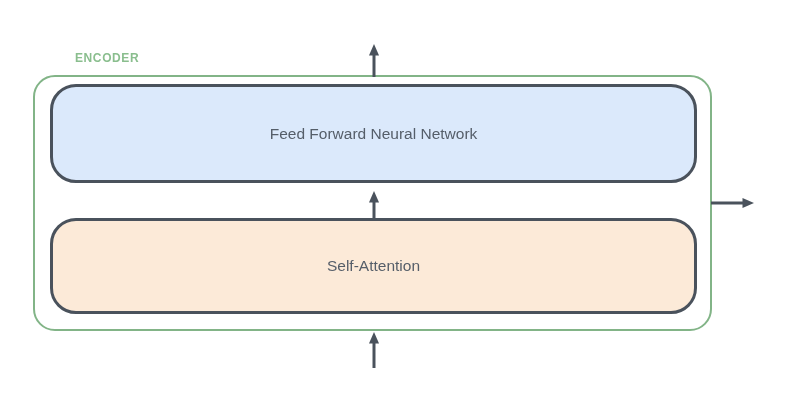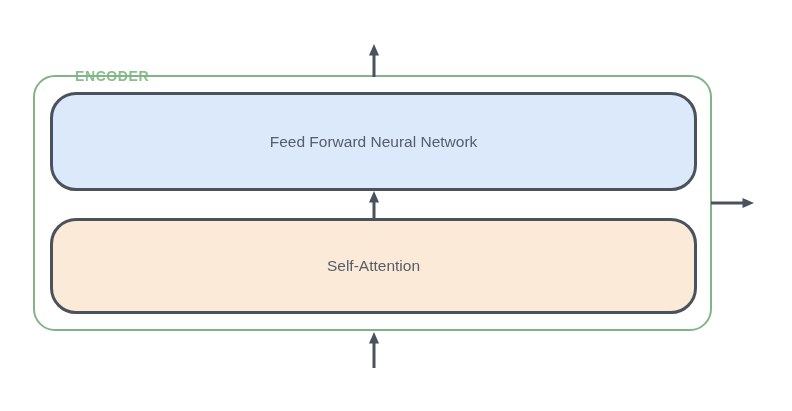--- a/index.html
+++ b/index.html
@@ -20,22 +20,22 @@
   .canvas {
     position: relative;
     width: 792px;
     height: 411px;
     background: var(--canvas-bg, #ffffff);
     overflow: hidden;
   }
   .encoder-label {
     position: absolute;
     left: 75px;
-    top: 68px;
-    font-size: 14px;
+    top: 51px;
+    font-size: 12px;
     font-weight: 600;
     letter-spacing: 0.6px;
     color: var(--encoder-label, #8abe8e);
     white-space: nowrap;
   }
   .encoder-box {
     position: absolute;
     left: 33px;
     top: 75px;
     width: 679px;
@@ -48,21 +48,21 @@
     position: absolute;
     left: 50px;
     width: 647px;
     border: 3px solid var(--block-border, #4a525c);
     border-radius: 26px;
     display: flex;
     align-items: center;
     justify-content: center;
   }
   .block-ffnn {
-    top: 92px;
+    top: 84px;
     height: 99px;
     background: var(--ffnn-fill, #dbe9fb);
   }
   .block-sa {
     top: 218px;
     height: 96px;
     background: var(--self-attention-fill, #fcead8);
     text-align: center;
   }
   .block-label {

